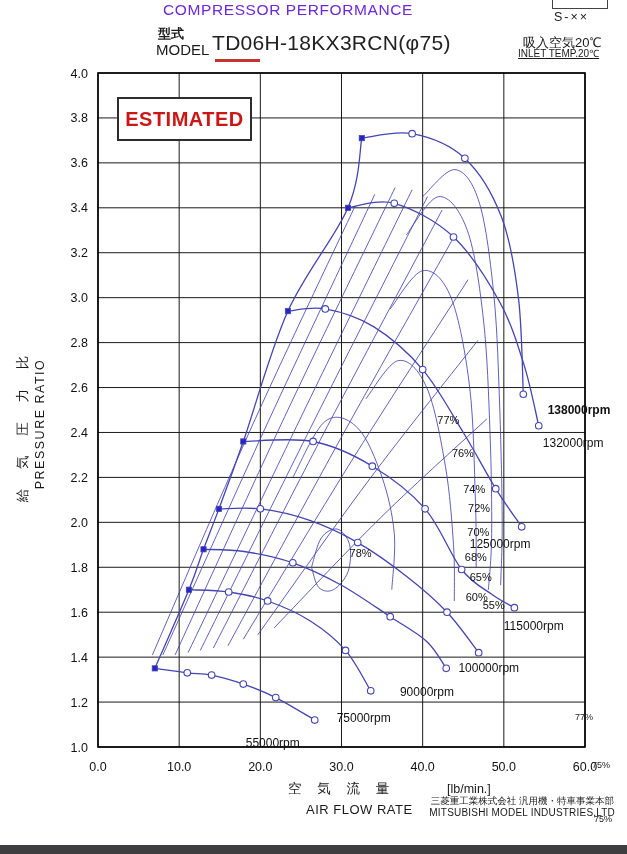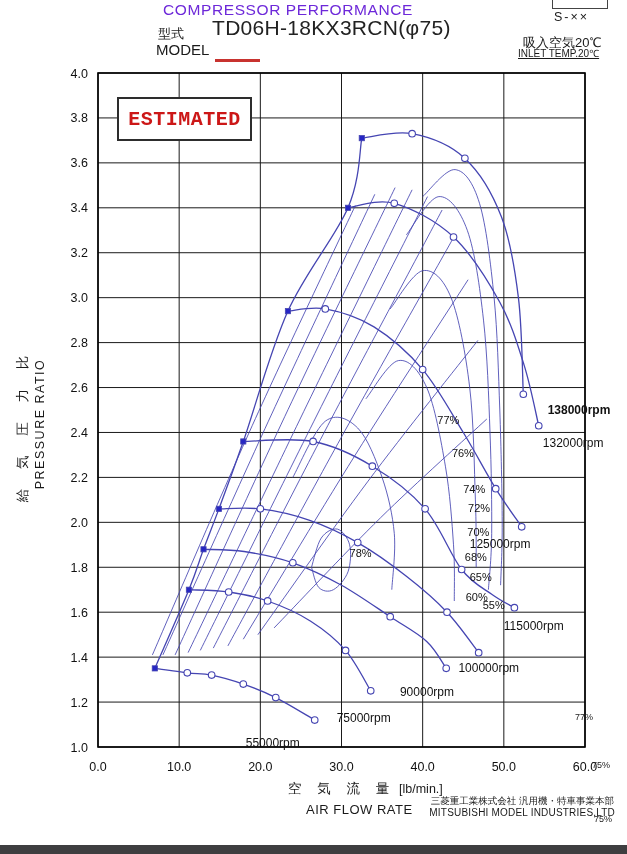--- a/index.html
+++ b/index.html
@@ -1,38 +1,38 @@
 <!DOCTYPE html>
 <html><head>
 <meta charset="utf-8">
 <style>
   html,body{margin:0;padding:0;}
   body{width:627px;height:854px;background:#ffffff;position:relative;overflow:hidden;
        font-family:"Liberation Sans",sans-serif;color:#1a1a1a;}
   .abs{position:absolute;}
   .title{left:163px;top:1px;font-size:15.5px;letter-spacing:.6px;color:#6d28d9;white-space:nowrap;}
-  .model-jp{left:158px;top:25px;font-size:13px;}
+  .model-jp{left:158px;top:25px;font-size:13px;font-weight:bold;}
   .model-en{left:156px;top:41px;font-size:15px;}
-  .model-value{left:212px;top:16px;font-size:21px;letter-spacing:.3px;color:#222;white-space:nowrap;}
+  .model-value{left:212px;top:31px;font-size:21px;letter-spacing:.3px;color:#222;white-space:nowrap;}
   .spec-box{left:552px;top:-14px;width:54px;height:21px;border:1px solid #444;}
   .spec-code{left:554px;top:10px;font-size:12.5px;letter-spacing:2px;}
   .inlet-jp{left:523px;top:34px;font-size:13px;white-space:nowrap;}
   .inlet-en{left:518px;top:46px;font-size:10px;white-space:nowrap;text-decoration:underline;}
   .stamp{left:117px;top:97px;width:131px;height:40px;border:2px solid #2d2d2d;background:#fff;
          display:flex;align-items:center;justify-content:center;font-size:20px;font-weight:bold;
-         color:#cc1717;letter-spacing:.5px;z-index:3;font-family:Liberation Mono, monospace;}
+         color:#cc1717;letter-spacing:.5px;z-index:3;}
   .red-dash{left:215px;top:59px;width:45px;height:2.5px;background:#c8332f;z-index:2;}
   #map{left:0;top:0;z-index:1;}
   .y-title-jp{left:-87px;top:416px;width:220px;text-align:center;font-size:13.5px;letter-spacing:8px;
               transform:rotate(-90deg);white-space:nowrap;z-index:2;}
   .y-title-en{left:-70px;top:417px;width:220px;text-align:center;font-size:12.5px;letter-spacing:1.5px;
               transform:rotate(-90deg);white-space:nowrap;z-index:2;}
   .x-title-jp{left:288px;top:780px;font-size:13.5px;white-space:nowrap;z-index:2;}
   .x-title-jp .jp{letter-spacing:6px;text-align:right;}
-  .x-title-jp .unit{font-size:12.5px;letter-spacing:0;}
+  .x-title-jp .unit{font-size:12.5px;letter-spacing:0;margin-left:48px;}
   .x-title-en{left:306px;top:802px;font-size:13px;letter-spacing:.5px;white-space:nowrap;z-index:2;}
   .footer-jp{right:13px;top:795px;font-size:9.5px;white-space:nowrap;z-index:2;}
   .footer-en{right:12px;top:807px;font-size:10px;letter-spacing:.2px;white-space:nowrap;z-index:2;}
   .bottom-bar{left:0;top:845px;width:627px;height:9px;background:#3e3e40;z-index:4;}
 </style>
 </head>
 <body>
 
 <div>
   <div class="abs title">COMPRESSOR PERFORMANCE</div>

